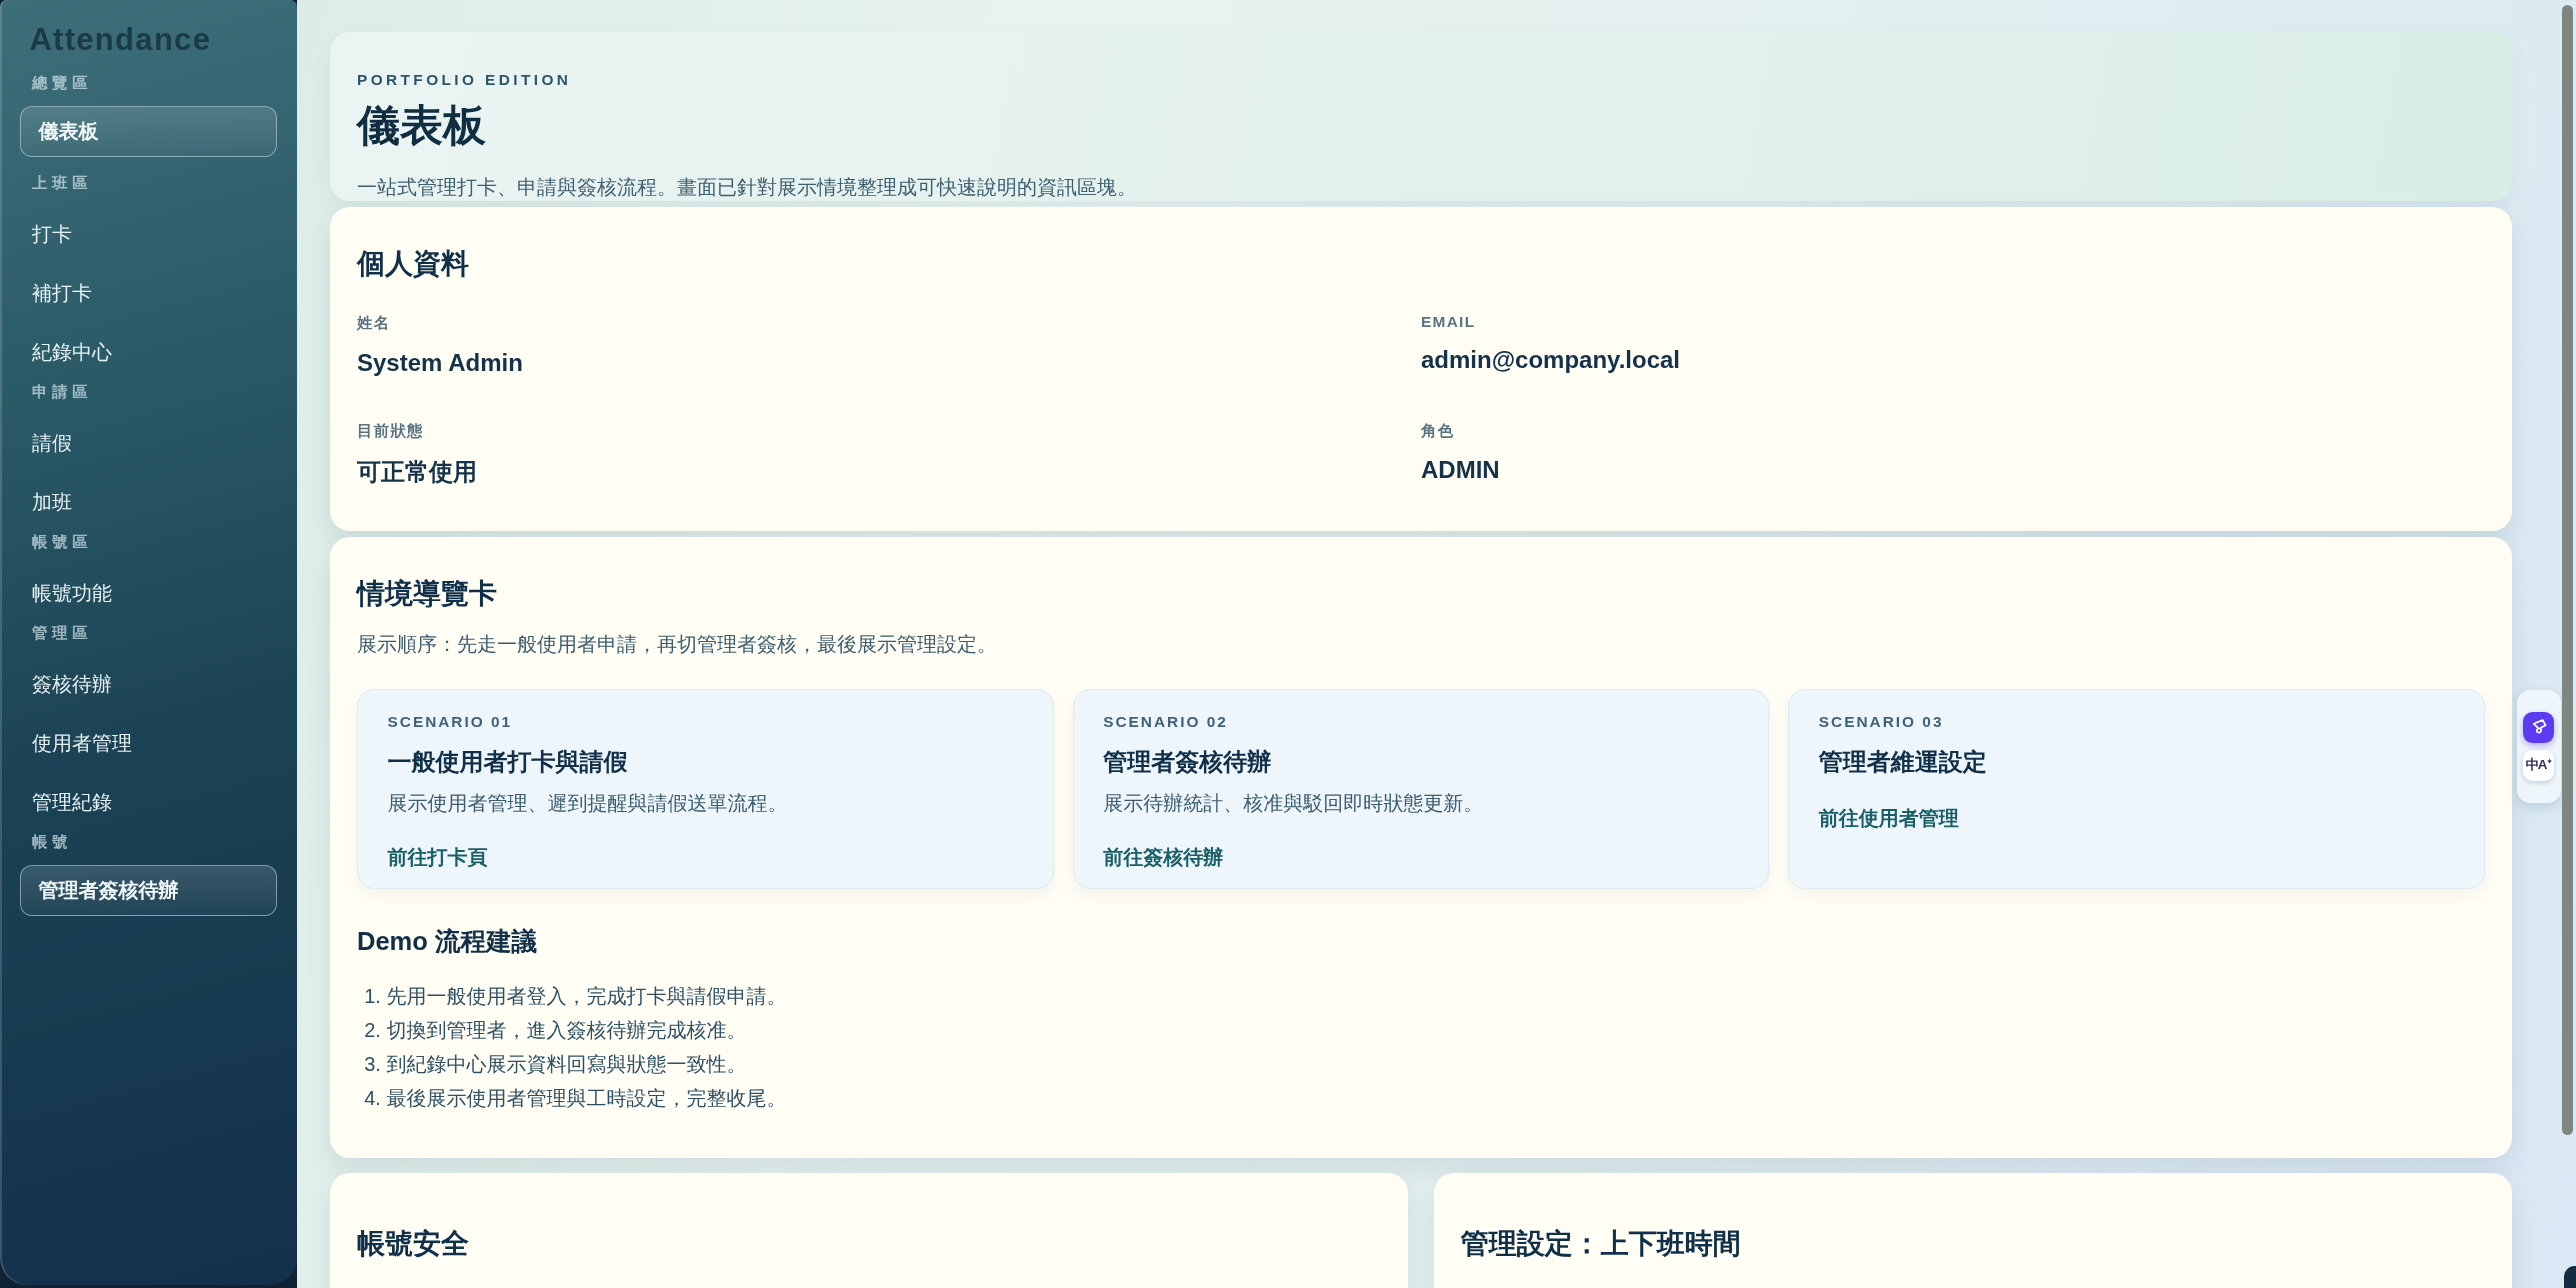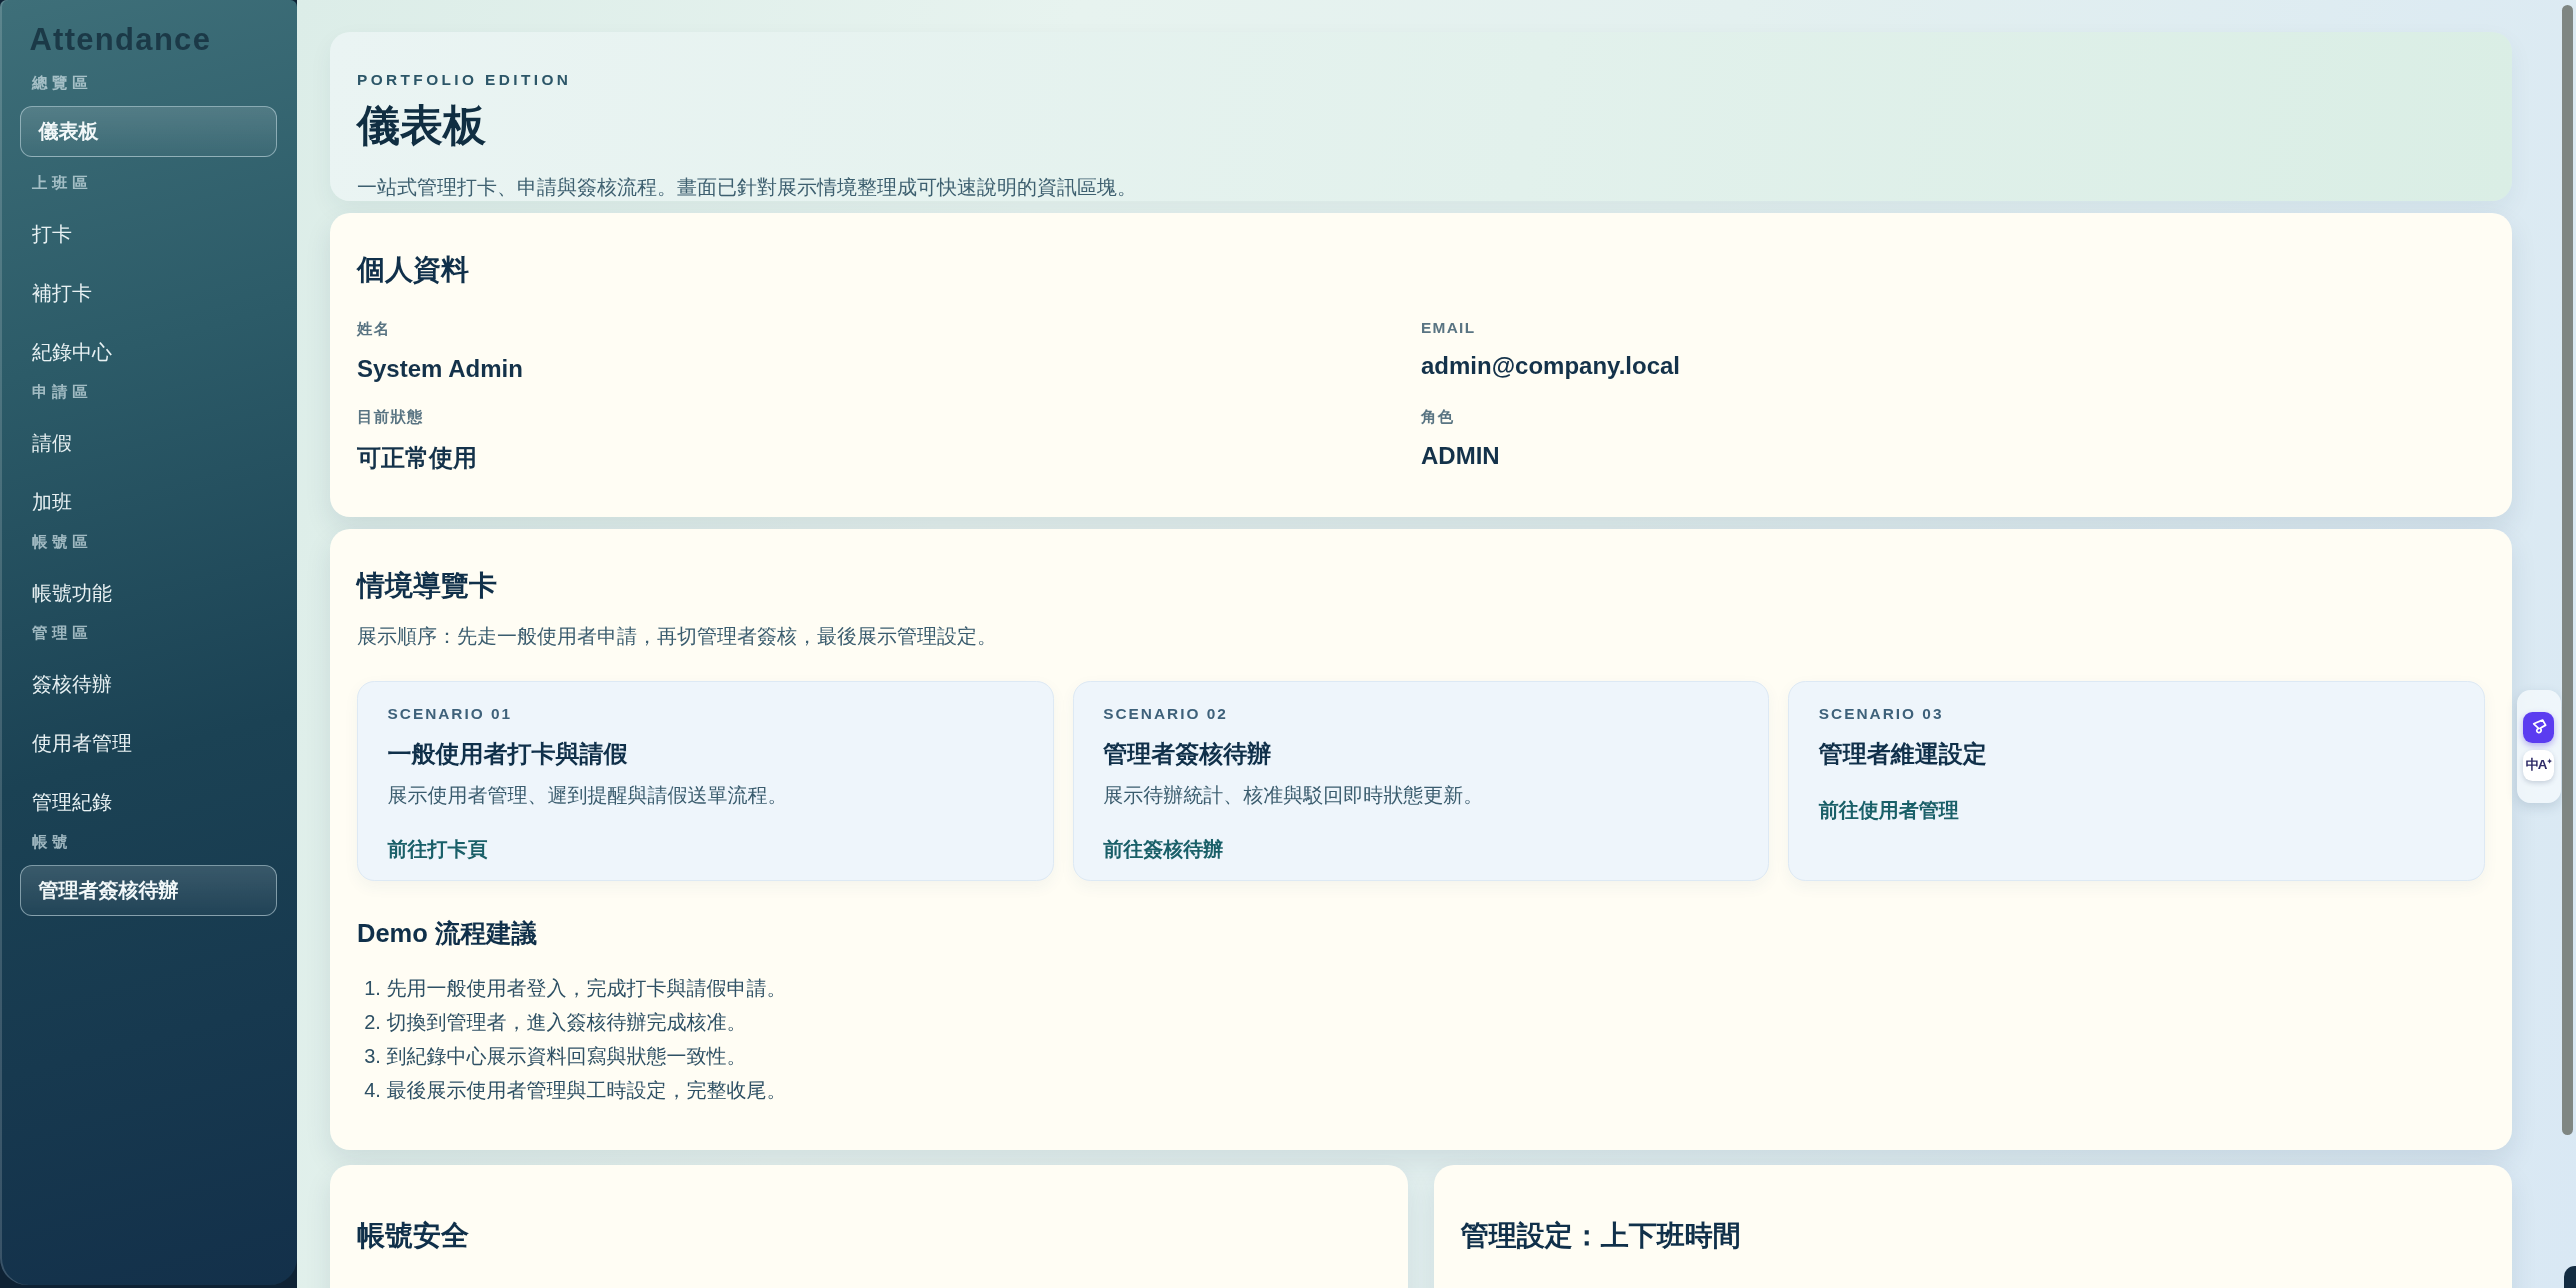--- a/index.html
+++ b/index.html
@@ -41,27 +41,27 @@
   .header-card {
     margin-top:9.4px; border-radius:20px; padding:39px 27px 0;
     height:169px;
     background:linear-gradient(100deg,#eaf4f3 0%,#e2f1ec 55%,#daeee5 100%);
     box-shadow:0 9.4px 23px rgba(20,60,90,0.06);
   }
   .eyebrow { font-size:15.4px; letter-spacing:3.4px; font-weight:700; color:#2c5668; }
   .page-title { font-size:43px; font-weight:800; color:#102e42; margin-top:8px; }
   .page-desc { font-size:20px; color:#3d5f6f; margin-top:19px; }
   .card {
-    background:#fffdf4; border-radius:20px; margin-top:12px;
+    background:#fffdf4; border-radius:20px; margin-top:6px;
     box-shadow:0 12px 27px rgba(20,50,80,0.10);
     padding:38px 27px 43px;
   }
   .card-title { font-size:28px; font-weight:800; color:#10304a; }
   .muted { font-size:20px; color:#3a5c6e; }
-  .field-grid { display:grid; grid-template-columns:1fr 1fr; margin-top:29.5px; row-gap:24px; }
+  .field-grid { display:grid; grid-template-columns:1fr 1fr; margin-top:29.5px; row-gap:44px; }
   .field-label { font-size:15.4px; letter-spacing:1.3px; font-weight:600; color:#597482; }
   .field-value { font-size:24px; font-weight:700; color:#14324a; margin-top:14.8px; }
   .card .subtitle { margin-top:17.4px; }
   .scenario-grid { display:grid; grid-template-columns:1fr 1fr 1fr; gap:19px; margin-top:31px; }
   .scenario-card {
     background:#eef5fb; border:1.3px solid #dde9f4; border-radius:17.4px;
     padding:23px 29.5px 17.4px;
     box-shadow:0 5.4px 14.8px rgba(40,80,120,0.05);
   }
   .scenario-tag { font-size:15.4px; letter-spacing:2px; font-weight:700; color:#3e617a; }

